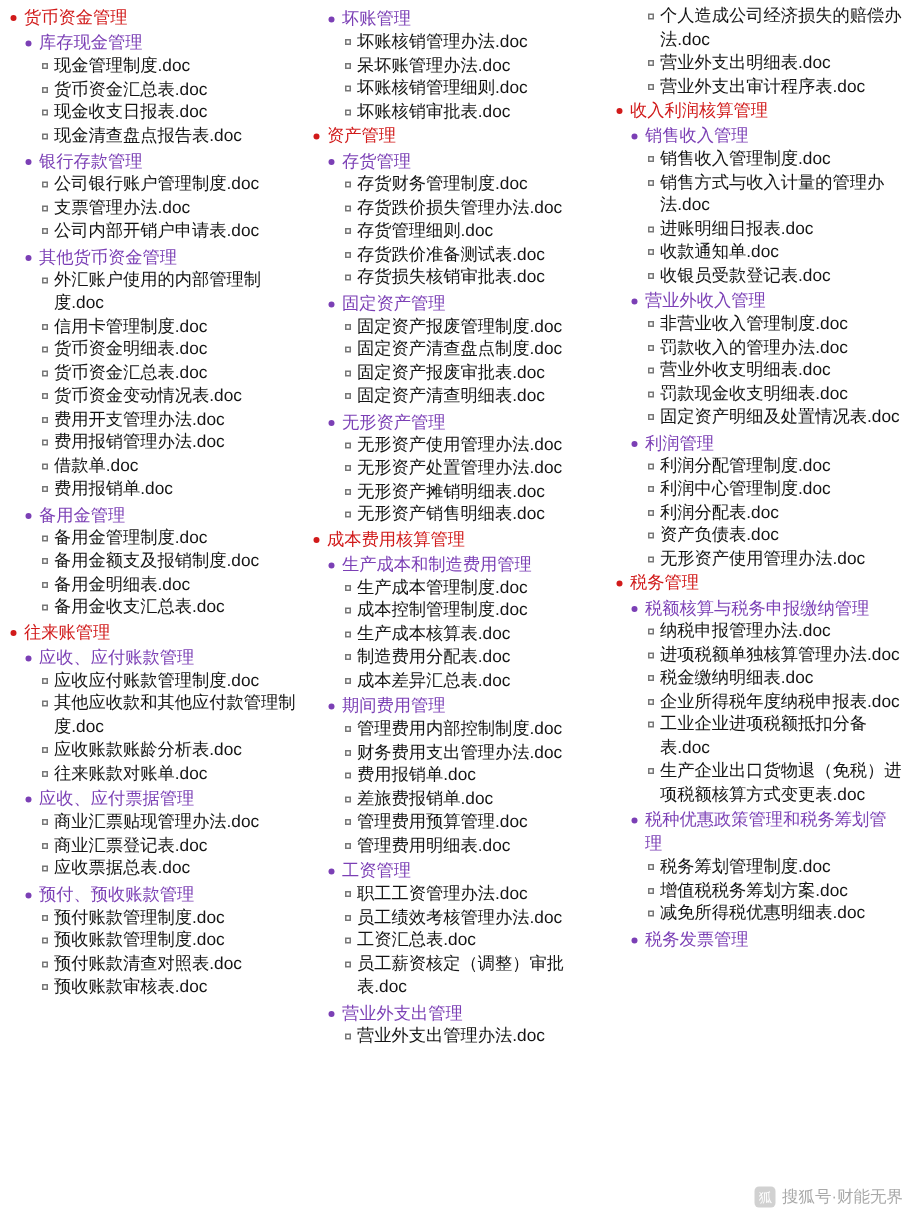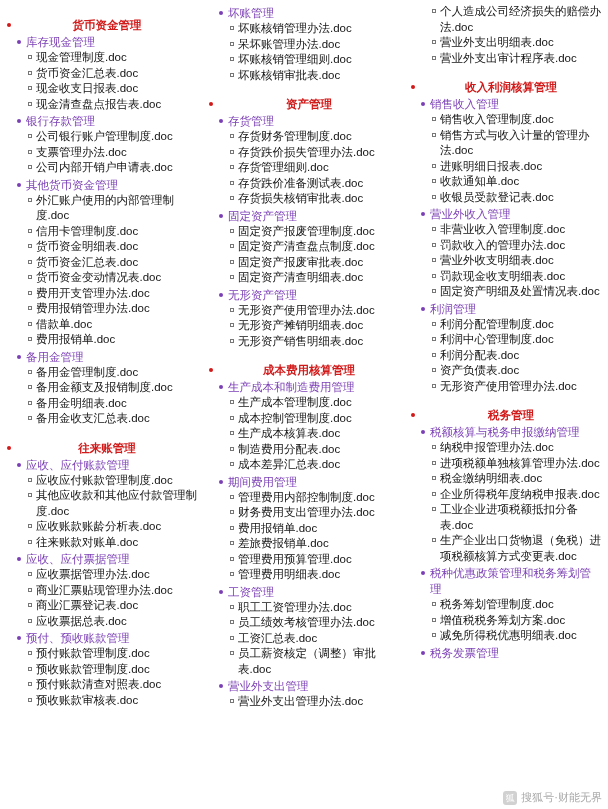--- a/index.html
+++ b/index.html
@@ -27,27 +27,26 @@
     box-sizing:border-box;
     padding:0 4px 0 4px;
   }
   ul{list-style:none;margin:0;padding:0;}
   li{margin:0;padding:0;}
 
   
   .l1{
     position:relative;
     color:#d11a1a;
-    font-weight:bold;
+    font-weight:normal;
     font-size:11.5px;
     line-height:16px;
     padding-left:12px;
-    margin-top:13px;
+    margin-top:0;
     margin-bottom:1px;
-    text-align:center;
   }
   .l1::before{
     content:"";
     position:absolute;
     left:3px;
     top:6px;
     width:4px;height:4px;
     border-radius:50%;
     background:#d11a1a;
   }
@@ -152,21 +151,20 @@
 
         <li class="l1">往来账管理</li>
 
         <li class="l2">应收、应付账款管理</li>
         <li class="l3">应收应付账款管理制度.doc</li>
         <li class="l3">其他应收款和其他应付款管理制度.doc</li>
         <li class="l3">应收账款账龄分析表.doc</li>
         <li class="l3">往来账款对账单.doc</li>
 
         <li class="l2">应收、应付票据管理</li>
-        <li class="l3">应收票据管理办法.doc</li>
         <li class="l3">商业汇票贴现管理办法.doc</li>
         <li class="l3">商业汇票登记表.doc</li>
         <li class="l3">应收票据总表.doc</li>
 
         <li class="l2">预付、预收账款管理</li>
         <li class="l3">预付账款管理制度.doc</li>
         <li class="l3">预收账款管理制度.doc</li>
         <li class="l3">预付账款清查对照表.doc</li>
         <li class="l3">预收账款审核表.doc</li>
       </ul>
@@ -190,20 +188,21 @@
         <li class="l3">存货损失核销审批表.doc</li>
 
         <li class="l2">固定资产管理</li>
         <li class="l3">固定资产报废管理制度.doc</li>
         <li class="l3">固定资产清查盘点制度.doc</li>
         <li class="l3">固定资产报废审批表.doc</li>
         <li class="l3">固定资产清查明细表.doc</li>
 
         <li class="l2">无形资产管理</li>
         <li class="l3">无形资产使用管理办法.doc</li>
+        <li class="l3">无形资产处置管理办法.doc</li>
         <li class="l3">无形资产摊销明细表.doc</li>
         <li class="l3">无形资产销售明细表.doc</li>
 
         <li class="l1">成本费用核算管理</li>
 
         <li class="l2">生产成本和制造费用管理</li>
         <li class="l3">生产成本管理制度.doc</li>
         <li class="l3">成本控制管理制度.doc</li>
         <li class="l3">生产成本核算表.doc</li>
         <li class="l3">制造费用分配表.doc</li>

